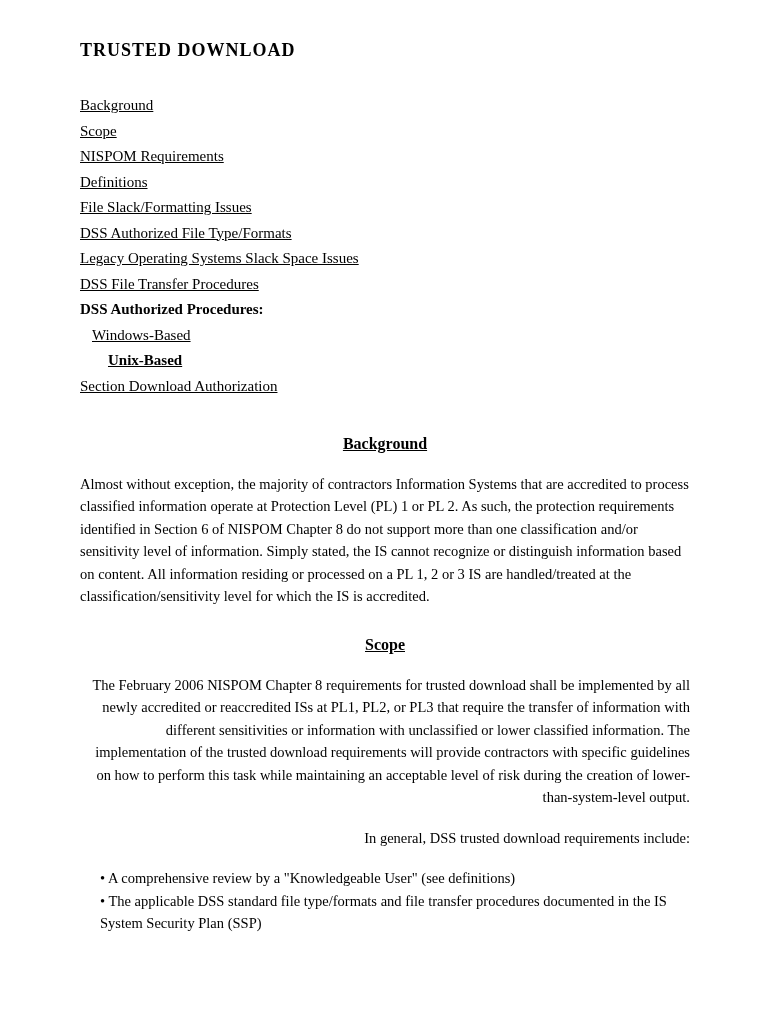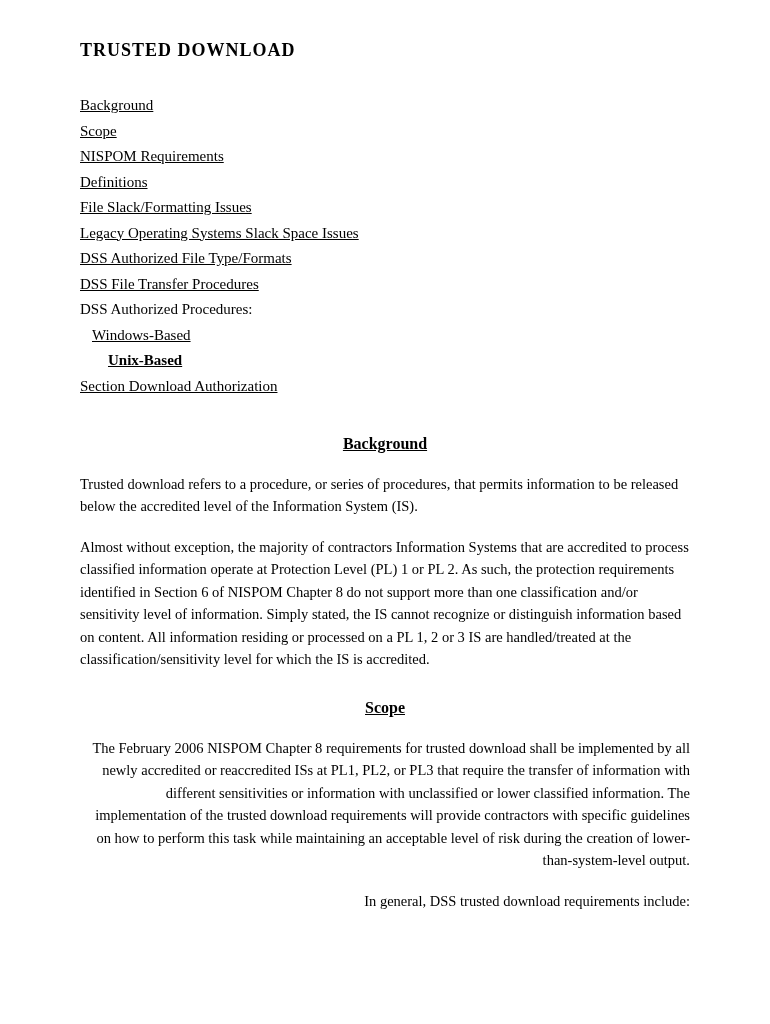--- a/index.html
+++ b/index.html
@@ -34,21 +34,21 @@
     .toc-item {
       display: block;
       color: #000000;
       text-decoration: underline;
       font-size: 15px;
       line-height: 1.7;
       cursor: pointer;
     }
 
     .toc-item.bold-item {
-      font-weight: normal;
+      font-weight: bold;
       text-decoration: none;
     }
 
     .toc-item.indent1 {
       padding-left: 12px;
     }
 
     .toc-item.indent2 {
       padding-left: 28px;
       font-weight: bold;
@@ -104,36 +104,39 @@
 <body>
 
 <h1 class="page-title">TRUSTED DOWNLOAD</h1>
 
 <nav class="toc">
   <a class="toc-item">Background</a>
   <a class="toc-item">Scope</a>
   <a class="toc-item">NISPOM Requirements</a>
   <a class="toc-item">Definitions</a>
   <a class="toc-item">File Slack/Formatting Issues</a>
+  <a class="toc-item">DSS Authorized File Type/Formats</a>
   <a class="toc-item">Legacy Operating Systems Slack Space Issues</a>
-  <a class="toc-item">DSS Authorized File Type/Formats</a>
   <a class="toc-item">DSS File Transfer Procedures</a>
   <span class="toc-item bold-item">DSS Authorized Procedures:</span>
   <a class="toc-item indent1">Windows-Based</a>
   <a class="toc-item indent2">Unix-Based</a>
   <a class="toc-item">Section Download Authorization</a>
 </nav>
 
 <section>
   <h2 class="section-heading">Background</h2>
   <div class="section-content">
-    <p class="paragraph">Trusted download refers to a procedure, or series of procedures, that permits information to be released below the accredited level of the Information System (IS).</p>
     <p class="paragraph">Almost without exception, the majority of contractors Information Systems that are accredited to process classified information operate at Protection Level (PL) 1 or PL 2.  As such, the protection requirements identified in Section 6 of NISPOM Chapter 8 do not support more than one classification and/or sensitivity level of information.  Simply stated, the IS cannot recognize or distinguish information based on content.  All information residing or processed on a PL 1, 2 or 3 IS are handled/treated at the classification/sensitivity level for which the IS is accredited.</p>
   </div>
 </section>
 
 <section class="scope-section">
   <h2 class="subsection-heading">Scope</h2>
   <div class="section-content">
     <p class="paragraph">The February 2006 NISPOM Chapter 8 requirements for trusted download shall be implemented by all newly accredited or reaccredited ISs at PL1, PL2, or PL3 that require the transfer of information with different sensitivities or information with unclassified or lower classified information. The implementation of the trusted download requirements will provide contractors with specific guidelines on how to perform this task while maintaining an acceptable level of risk during the creation of lower-than-system-level output.</p>
     <p class="paragraph">In general, DSS trusted download requirements include:</p>
+    <div class="bullet-list">
+      <div class="bullet-item">• A comprehensive review by a "Knowledgeable User" (see definitions)</div>
+      <div class="bullet-item">• The applicable DSS standard  file type/formats and file transfer procedures documented in the IS System Security Plan (SSP)</div>
+    </div>
   </div>
 </section>
 
 </body></html>

